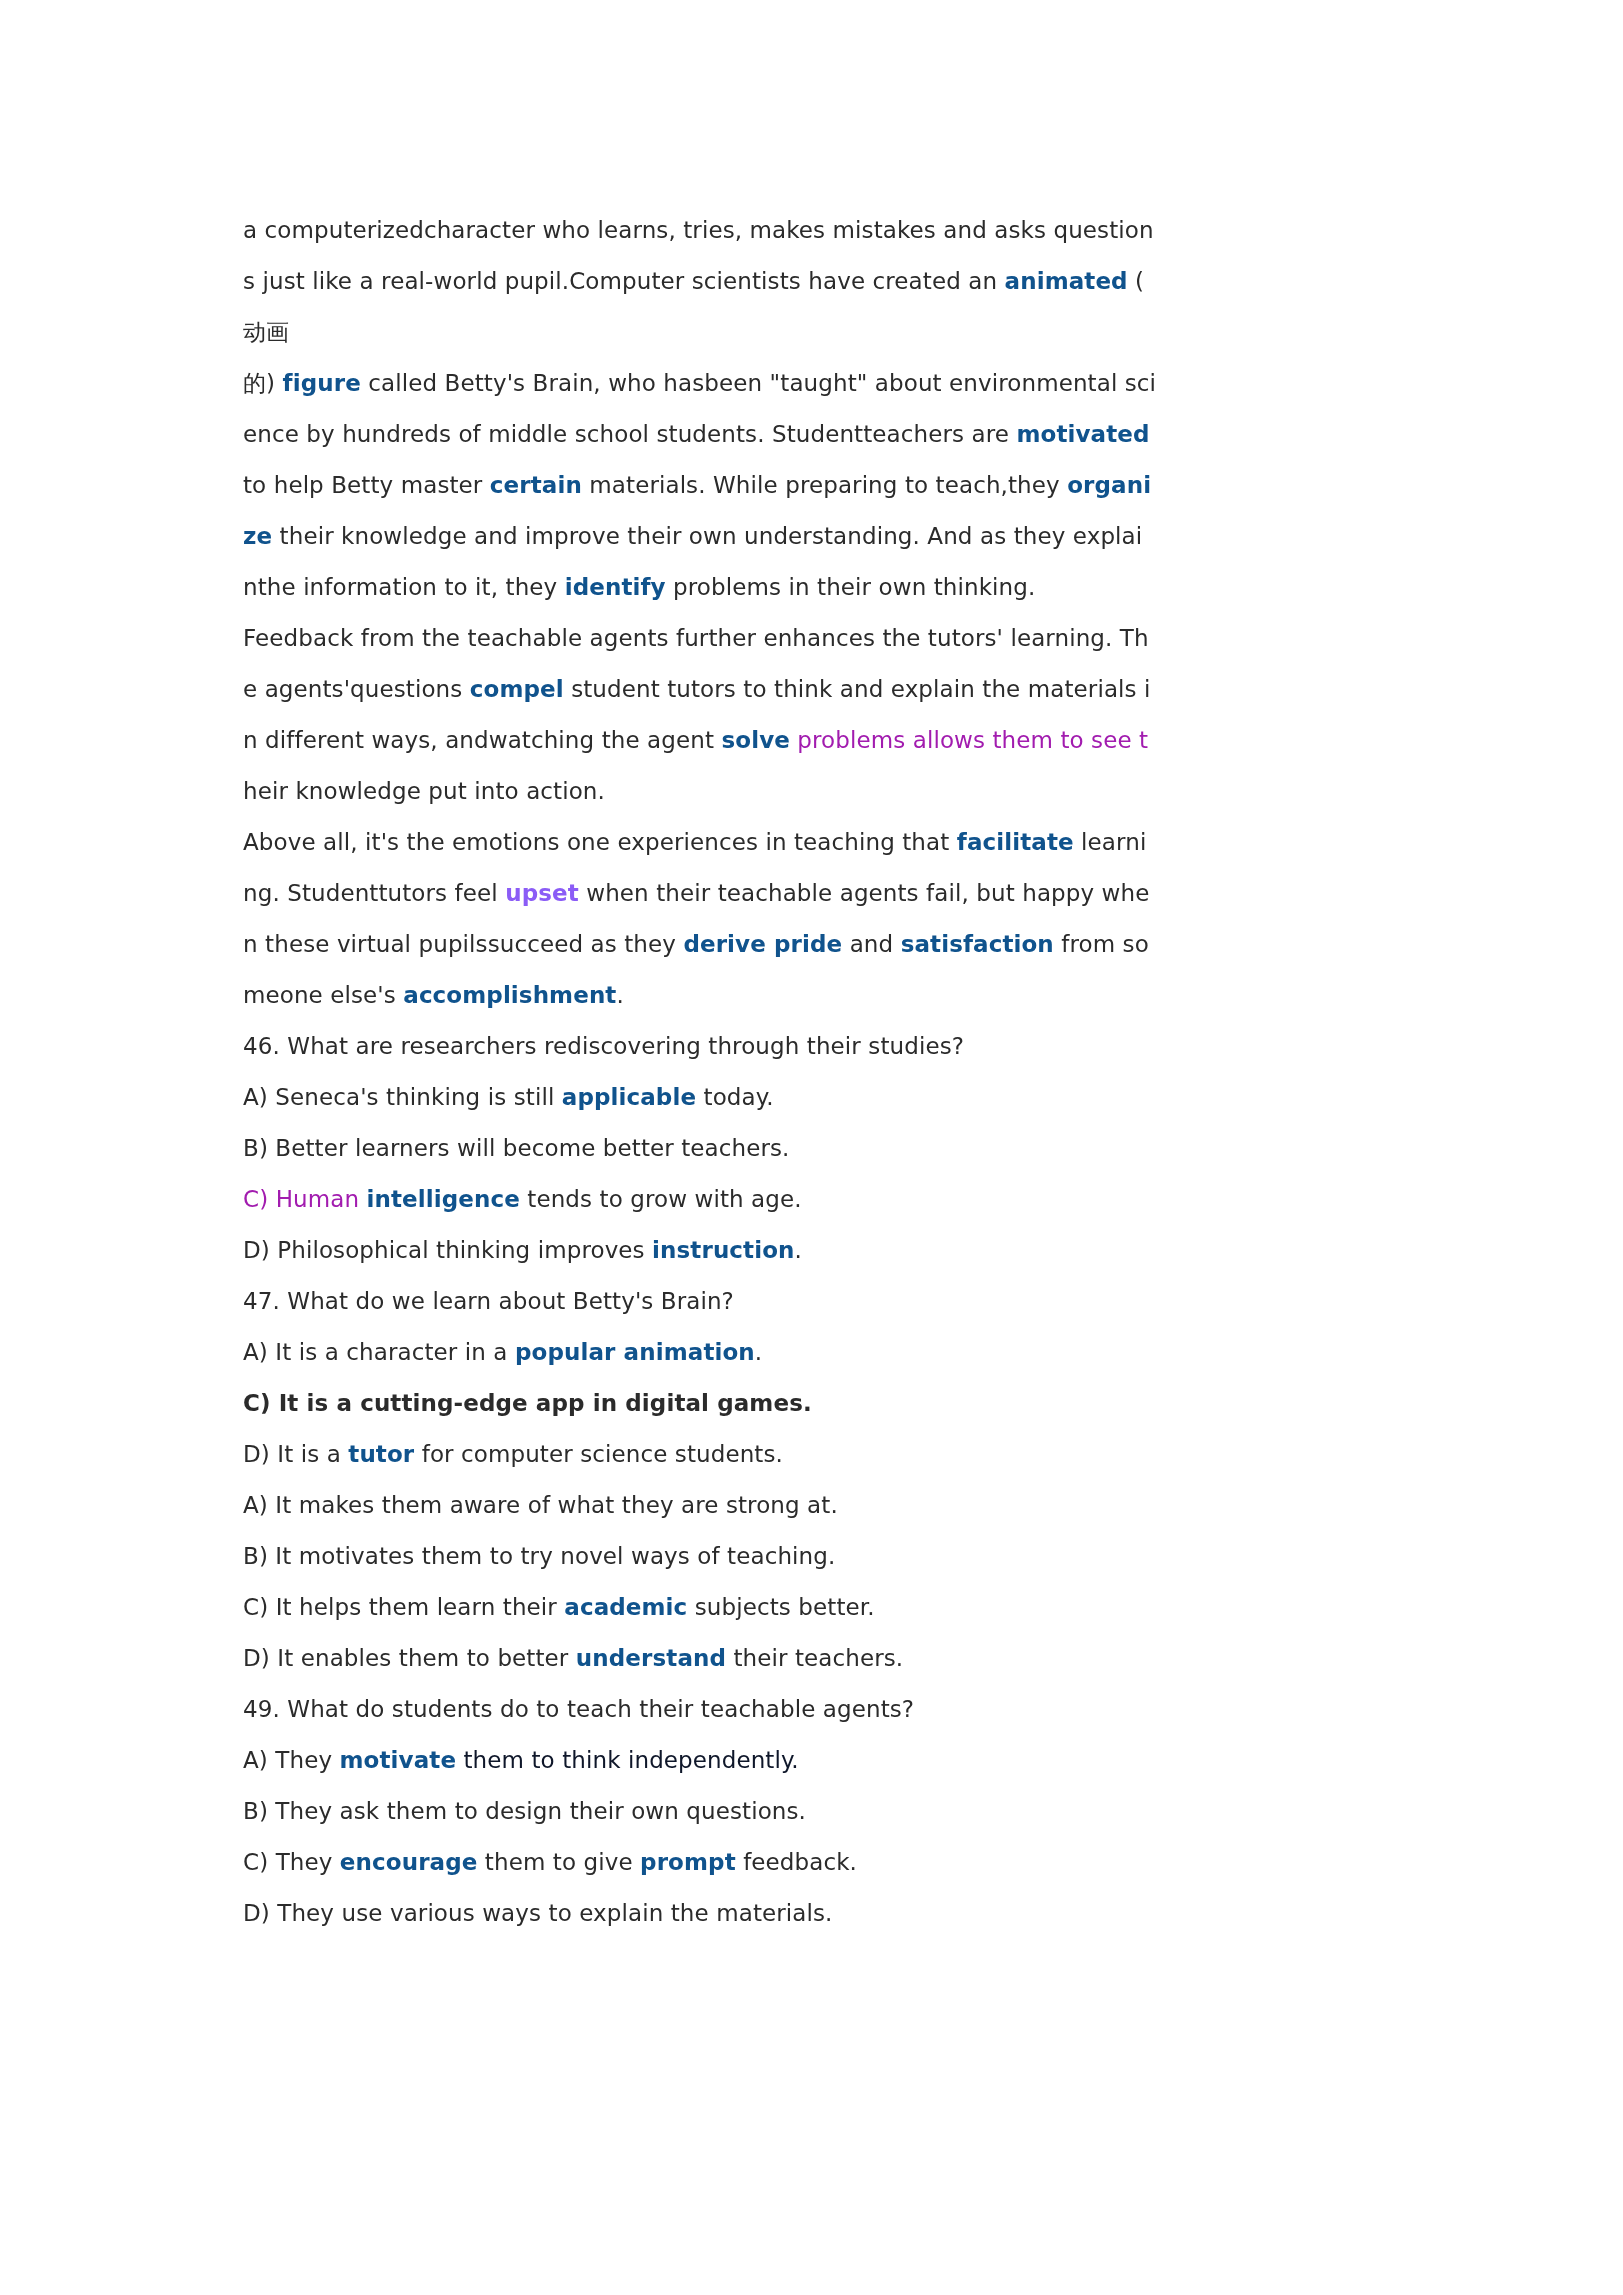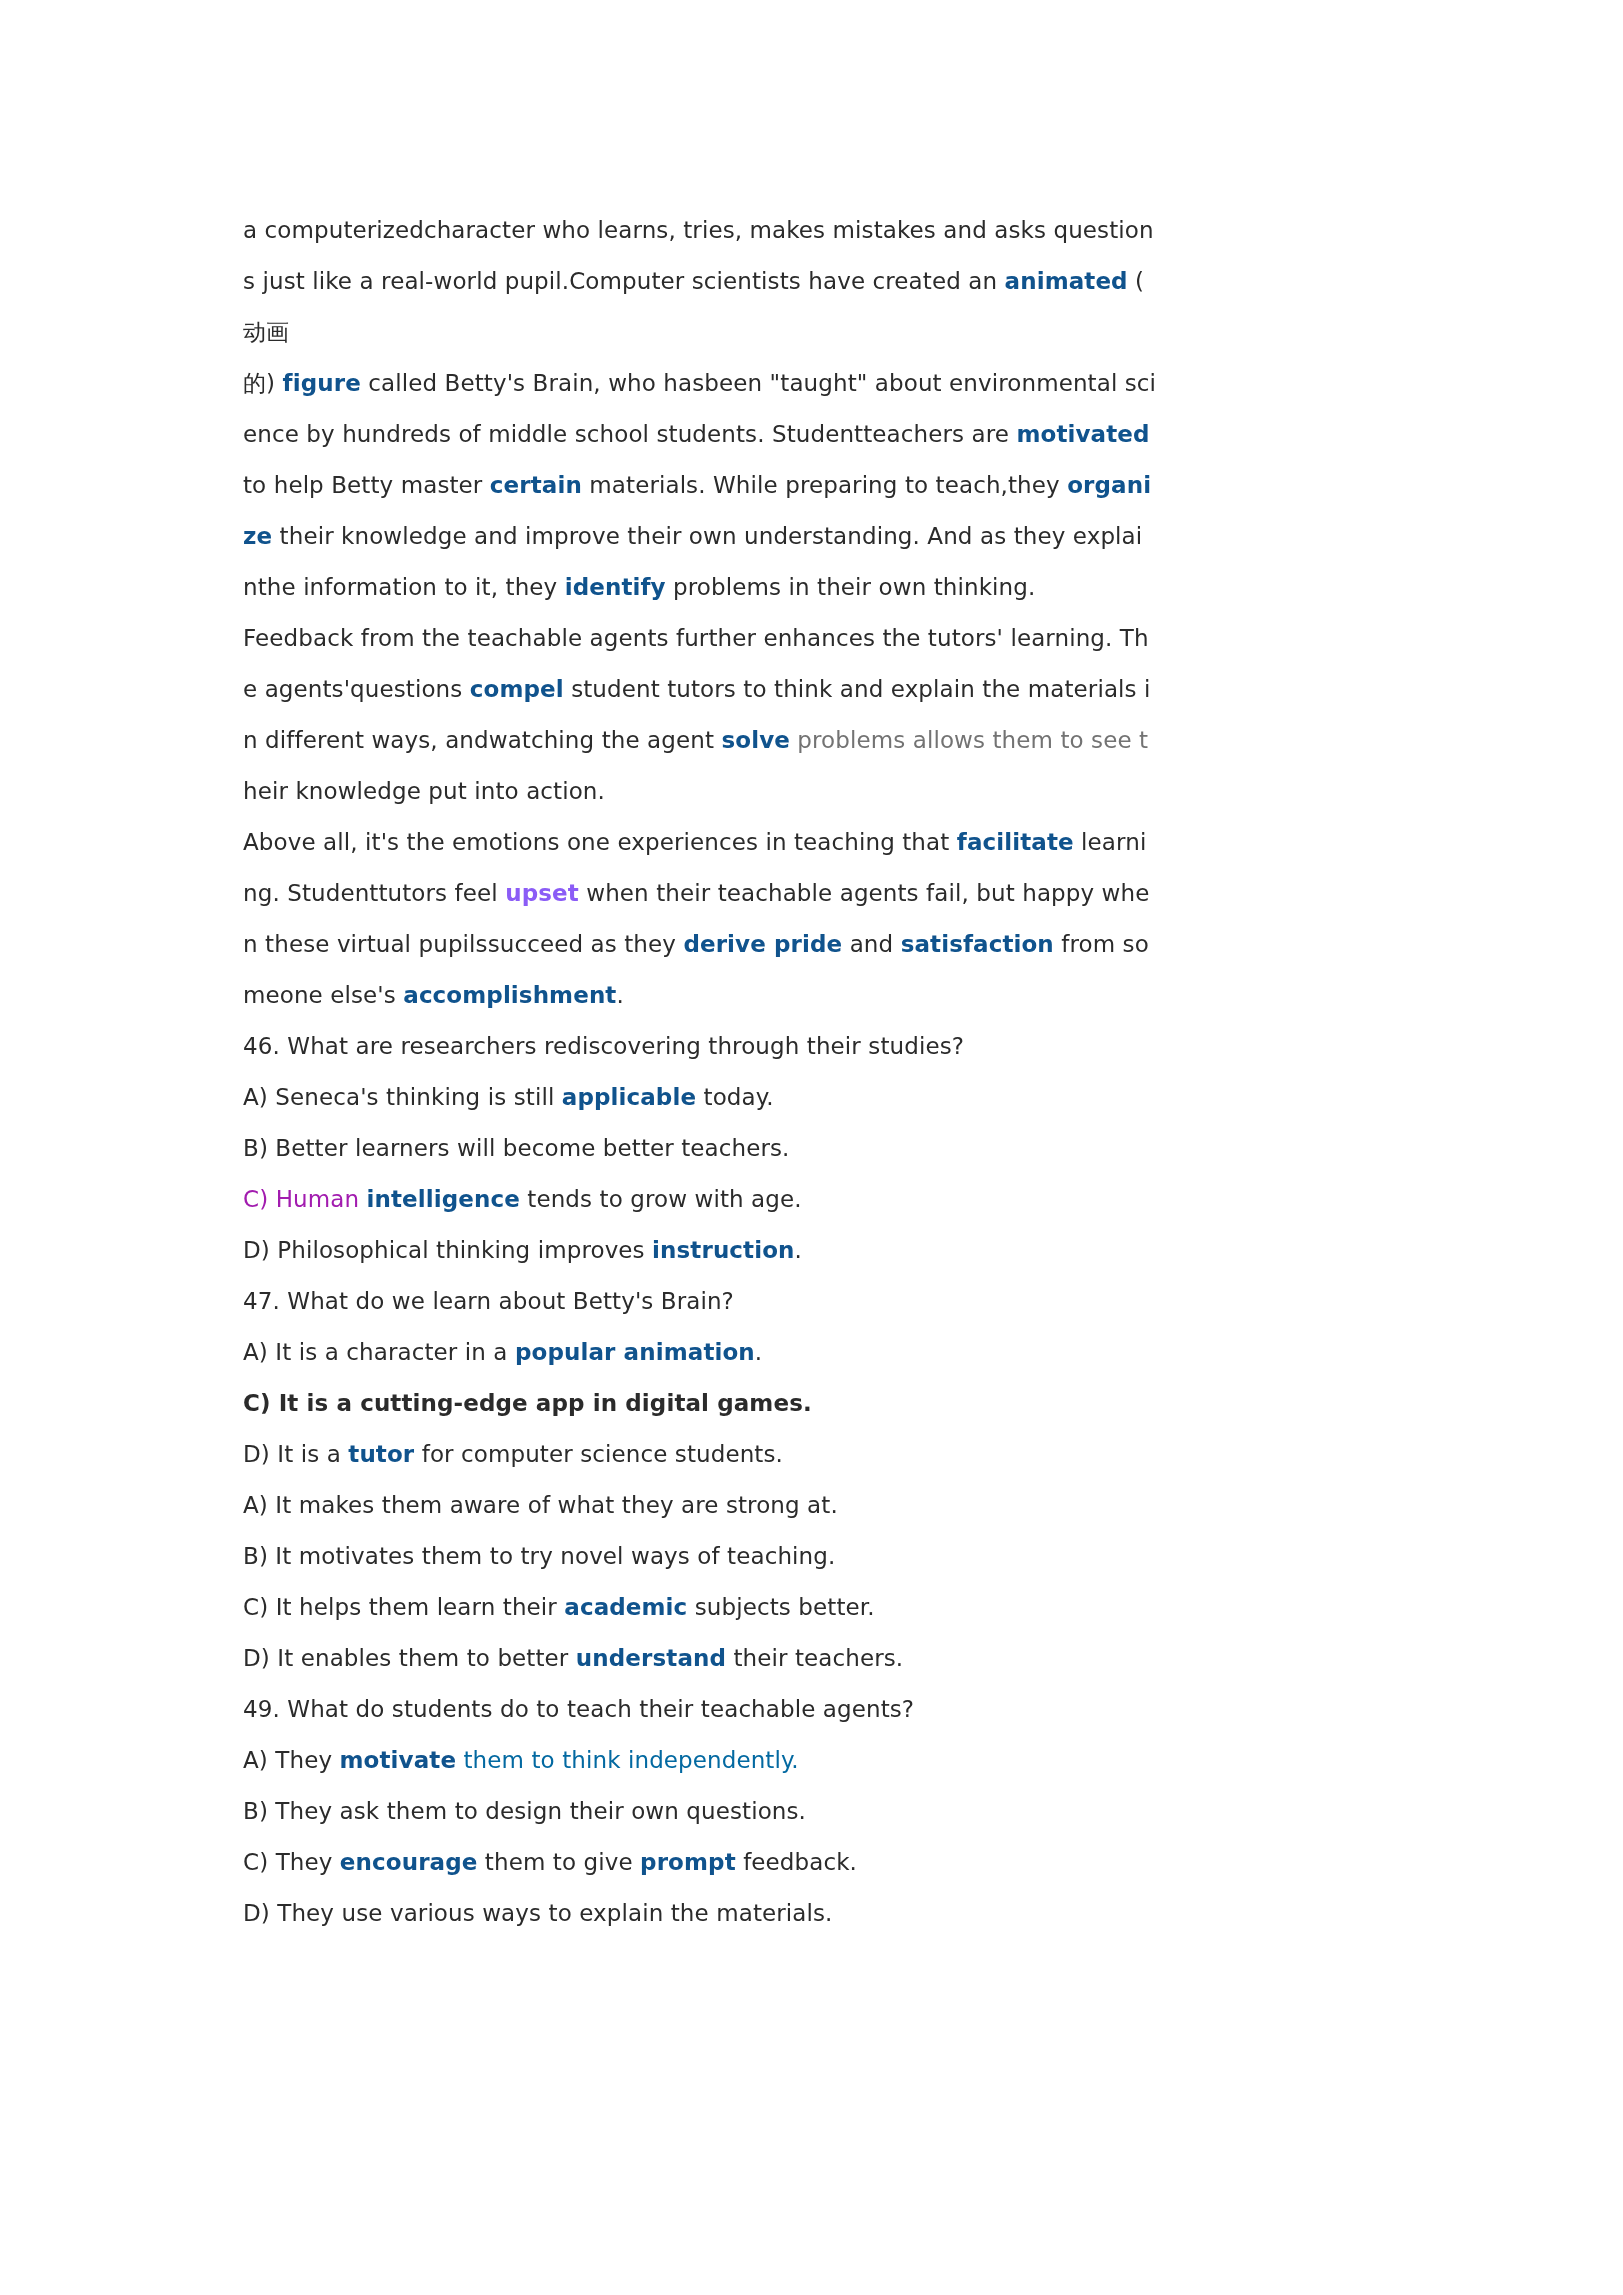--- a/index.html
+++ b/index.html
@@ -52,39 +52,39 @@
       <div class="line"><span class="plain" style="color: rgb(43, 43, 43);">a computerizedcharacter who learns, tries, makes mistakes and asks question</span></div>
       <div class="line"><span class="plain" style="color: rgb(43, 43, 43);">s just like a real-world pupil.Computer scientists have created an </span><span class="kw" style="color: rgb(16, 83, 141);">animated</span><span class="plain" style="color: rgb(43, 43, 43);"> (</span></div>
       <div class="line cjk"><span class="plain" style="color: rgb(43, 43, 43);">动画</span></div>
       <div class="line cjk"><span class="plain" style="color: rgb(43, 43, 43);">的) </span><span class="kw" style="color: rgb(16, 83, 141);">figure</span><span class="plain" style="color: rgb(43, 43, 43);"> called Betty's Brain, who hasbeen "taught" about environmental sci</span></div>
       <div class="line"><span class="plain" style="color: rgb(43, 43, 43);">ence by hundreds of middle school students. Studentteachers are </span><span class="kw" style="color: rgb(16, 83, 141);">motivated</span></div>
       <div class="line"><span class="plain" style="color: rgb(43, 43, 43);">to help Betty master </span><span class="kw" style="color: rgb(16, 83, 141);">certain</span><span class="plain" style="color: rgb(43, 43, 43);"> materials. While preparing to teach,they </span><span class="kw" style="color: rgb(16, 83, 141);">organi</span></div>
       <div class="line"><span class="kw" style="color: rgb(16, 83, 141);">ze</span><span class="plain" style="color: rgb(43, 43, 43);"> their knowledge and improve their own understanding. And as they explai</span></div>
       <div class="line"><span class="plain" style="color: rgb(43, 43, 43);">nthe information to it, they </span><span class="kw" style="color: rgb(16, 83, 141);">identify</span><span class="plain" style="color: rgb(43, 43, 43);"> problems in their own thinking.</span></div>
       <div class="line"><span class="plain" style="color: rgb(43, 43, 43);">Feedback from the teachable agents further enhances the tutors' learning. Th</span></div>
       <div class="line"><span class="plain" style="color: rgb(43, 43, 43);">e agents'questions </span><span class="kw" style="color: rgb(16, 83, 141);">compel</span><span class="plain" style="color: rgb(43, 43, 43);"> student tutors to think and explain the materials i</span></div>
-      <div class="line"><span class="plain" style="color: rgb(43, 43, 43);">n different ways, andwatching the agent </span><span class="kw" style="color: rgb(16, 83, 141);">solve</span><span class="plain" style="color: #737373; text-align: center;"> problems allows them to see t</span></div>
+      <div class="line"><span class="plain" style="color: rgb(43, 43, 43);">n different ways, andwatching the agent </span><span class="kw" style="color: rgb(16, 83, 141);">solve</span><span class="plain" style="color: #a21caf; text-align: center;"> problems allows them to see t</span></div>
       <div class="line"><span class="plain" style="color: rgb(43, 43, 43);">heir knowledge put into action.</span></div>
       <div class="line"><span class="plain" style="color: rgb(43, 43, 43); text-align: center;">Above all, it's the emotions one experiences in teaching that </span><span class="kw" style="color: rgb(16, 83, 141);">facilitate</span><span class="plain" style="color: rgb(43, 43, 43);"> learni</span></div>
       <div class="line"><span class="plain" style="color: rgb(43, 43, 43);">ng. Studenttutors feel </span><span class="kw" style="color: #8b5cf6;">upset</span><span class="plain" style="color: rgb(43, 43, 43);"> when their teachable agents fail, but happy whe</span></div>
       <div class="line"><span class="plain" style="color: rgb(43, 43, 43);">n these virtual pupilssucceed as they </span><span class="kw" style="color: rgb(16, 83, 141);">derive pride</span><span class="plain" style="color: rgb(43, 43, 43);"> and </span><span class="kw" style="color: rgb(16, 83, 141);">satisfaction</span><span class="plain" style="color: rgb(43, 43, 43);"> from so</span></div>
       <div class="line"><span class="plain" style="color: rgb(43, 43, 43);">meone else's </span><span class="kw" style="color: rgb(16, 83, 141);">accomplishment</span><span class="plain" style="color: rgb(43, 43, 43);">.</span></div>
       <div class="line"><span class="plain" style="color: rgb(43, 43, 43);">46. What are researchers rediscovering through their studies?</span></div>
       <div class="line"><span class="plain" style="color: rgb(43, 43, 43);">A) Seneca's thinking is still </span><span class="kw" style="color: rgb(16, 83, 141);">applicable</span><span class="plain" style="color: rgb(43, 43, 43);"> today.</span></div>
       <div class="line"><span class="plain" style="color: rgb(43, 43, 43);">B) Better learners will become better teachers.</span></div>
       <div class="line"><span class="plain" style="color: #a21caf;">C) Human </span><span class="kw" style="color: rgb(16, 83, 141);">intelligence</span><span class="plain" style="color: rgb(43, 43, 43);"> tends to grow with age.</span></div>
       <div class="line"><span class="plain" style="color: rgb(43, 43, 43);">D) Philosophical thinking improves </span><span class="kw" style="color: rgb(16, 83, 141);">instruction</span><span class="plain" style="color: rgb(43, 43, 43);">.</span></div>
       <div class="line"><span class="plain" style="color: rgb(43, 43, 43);">47. What do we learn about Betty's Brain?</span></div>
       <div class="line"><span class="plain" style="color: rgb(43, 43, 43);">A) It is a character in a </span><span class="kw" style="color: rgb(16, 83, 141);">popular animation</span><span class="plain" style="color: rgb(43, 43, 43);">.</span></div>
       <div class="line"><span class="plain" style="color: rgb(43, 43, 43); font-weight: bold;">C) It is a cutting-edge app in digital games.</span></div>
       <div class="line"><span class="plain" style="color: rgb(43, 43, 43);">D) It is a </span><span class="kw" style="color: rgb(16, 83, 141);">tutor</span><span class="plain" style="color: rgb(43, 43, 43);"> for computer science students.</span></div>
       <div class="line"><span class="plain" style="color: rgb(43, 43, 43);">A) It makes them aware of what they are strong at.</span></div>
       <div class="line"><span class="plain" style="color: rgb(43, 43, 43);">B) It motivates them to try novel ways of teaching.</span></div>
       <div class="line"><span class="plain" style="color: rgb(43, 43, 43);">C) It helps them learn their </span><span class="kw" style="color: rgb(16, 83, 141);">academic</span><span class="plain" style="color: rgb(43, 43, 43);"> subjects better.</span></div>
       <div class="line"><span class="plain" style="color: rgb(43, 43, 43);">D) It enables them to better </span><span class="kw" style="color: rgb(16, 83, 141);">understand</span><span class="plain" style="color: rgb(43, 43, 43);"> their teachers.</span></div>
       <div class="line"><span class="plain" style="color: rgb(43, 43, 43);">49. What do students do to teach their teachable agents?</span></div>
-      <div class="line"><span class="plain" style="color: rgb(43, 43, 43);">A) They </span><span class="kw" style="color: rgb(16, 83, 141);">motivate</span><span class="plain" style="color: #0369a1;"> them to think independently.</span></div>
+      <div class="line"><span class="plain" style="color: rgb(43, 43, 43);">A) They </span><span class="kw" style="color: rgb(16, 83, 141);">motivate</span><span class="plain" style="color: #0f172a;"> them to think independently.</span></div>
       <div class="line"><span class="plain" style="color: rgb(43, 43, 43);">B) They ask them to design their own questions.</span></div>
       <div class="line"><span class="plain" style="color: rgb(43, 43, 43);">C) They </span><span class="kw" style="color: rgb(16, 83, 141);">encourage</span><span class="plain" style="color: rgb(43, 43, 43);"> them to give </span><span class="kw" style="color: rgb(16, 83, 141);">prompt</span><span class="plain" style="color: rgb(43, 43, 43);"> feedback.</span></div>
       <div class="line"><span class="plain" style="color: rgb(43, 43, 43);">D) They use various ways to explain the materials.</span></div>
     </div>
 </div>
 
 
 </body></html>

